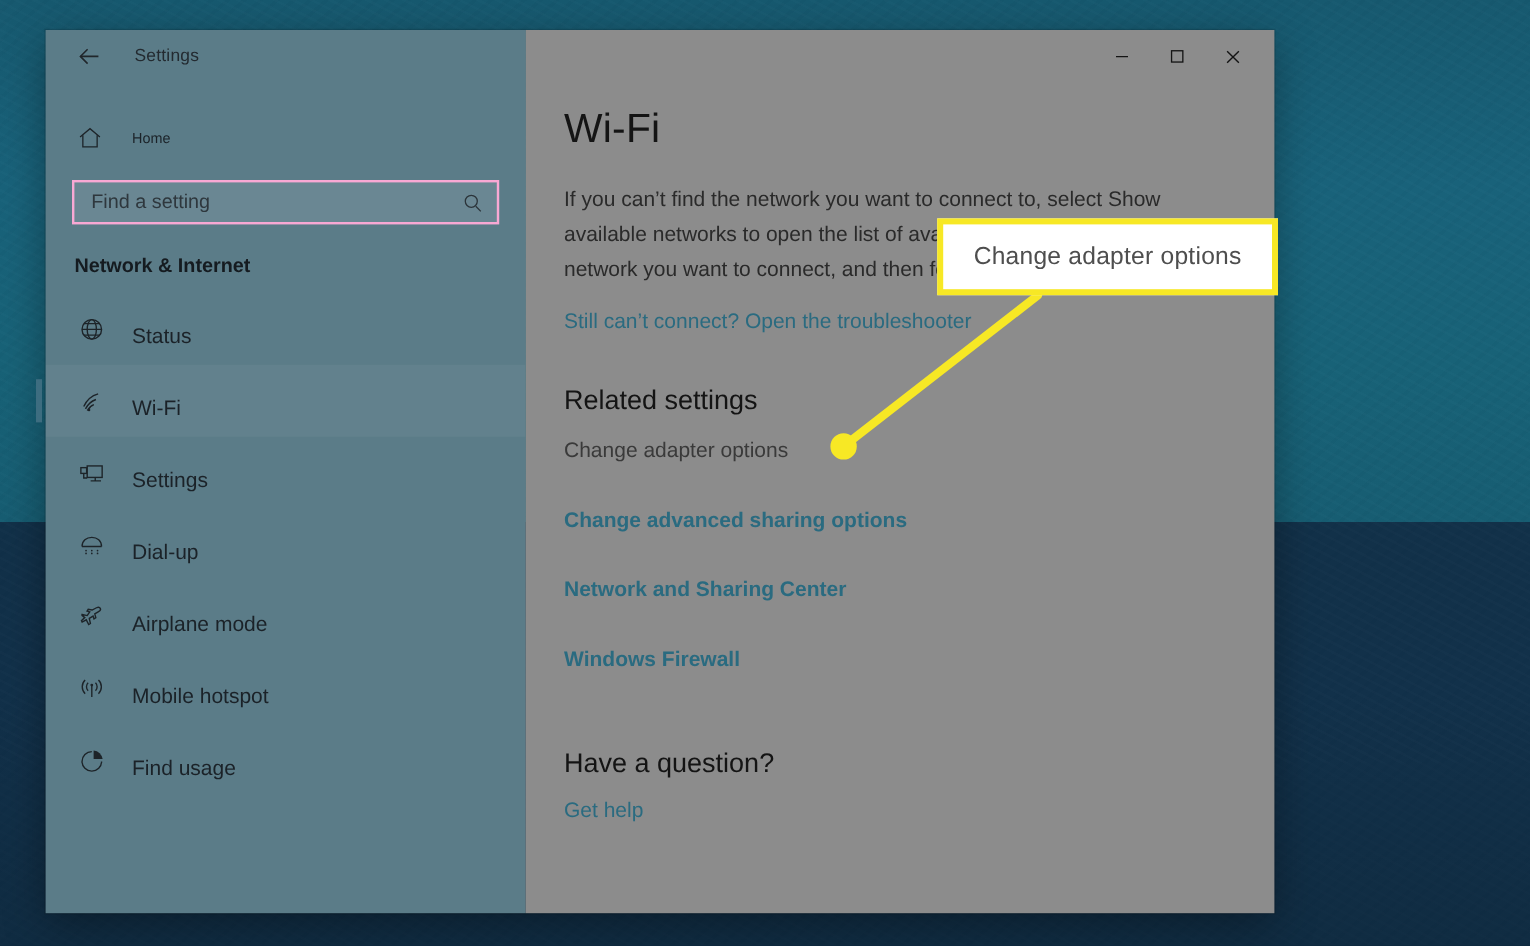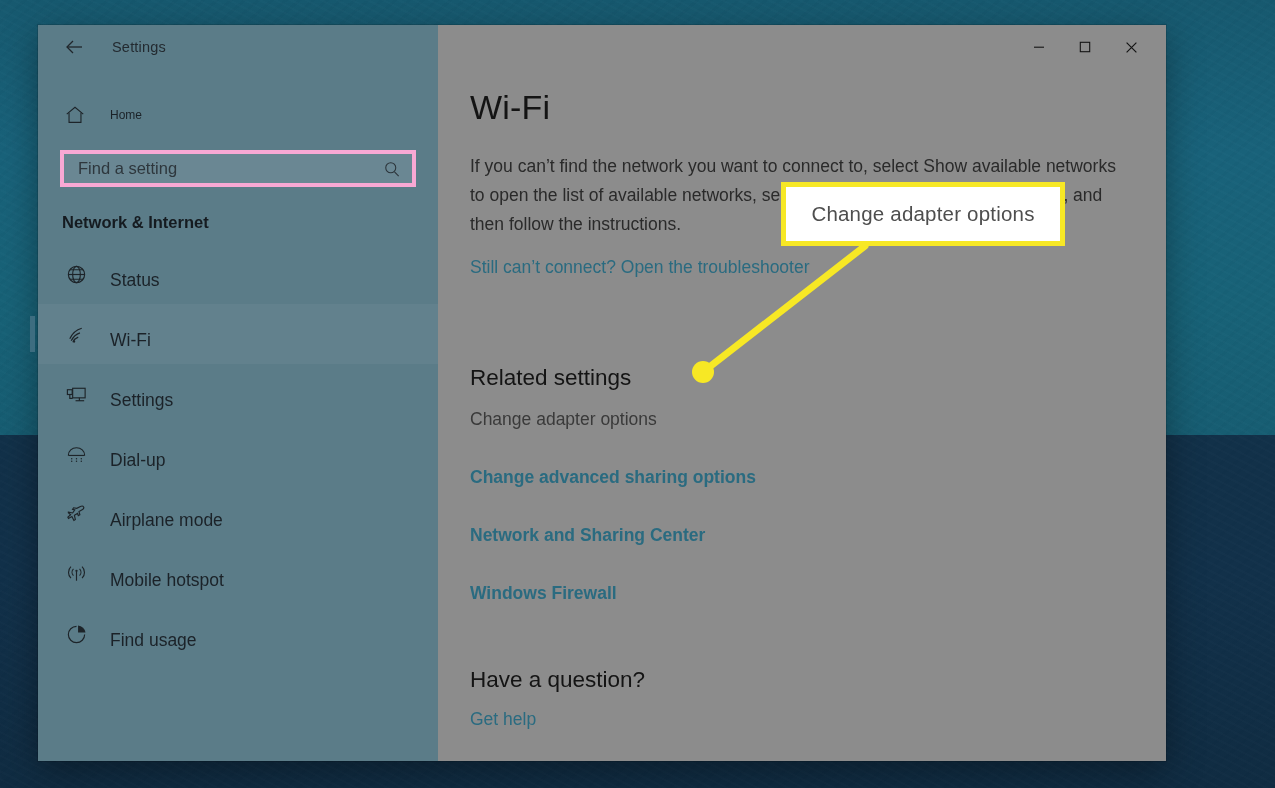--- a/index.html
+++ b/index.html
@@ -23,21 +23,21 @@
   #desktop .grain {
     position:absolute; inset:0; opacity:.16;
     background-image:
       repeating-linear-gradient(27deg, rgba(255,255,255,.07) 0 2px, rgba(0,0,0,0) 2px 7px),
       repeating-linear-gradient(-41deg, rgba(0,0,0,.08) 0 3px, rgba(0,0,0,0) 3px 9px);
   }
 
   
   #settings-window {
     position:absolute; left:38px; top:25px;
-    width:1128px; height:736px;
+    width:1024px; height:736px;
     display:flex;
     box-shadow:0 0 0 1px rgba(0,0,0,.12), 0 10px 34px rgba(0,0,0,.35);
   }
 
   
   #sidebar {
     width:400px; flex:0 0 400px;
     background:#5b7c88;
     position:relative;
     padding-top:0;
@@ -58,21 +58,21 @@
     display:flex; align-items:center;
     height:42px; padding-left:24px; margin-top:25px;
   }
   .nav-home .glyph { width:26px; display:flex; align-items:center; justify-content:center; color:#1d2429; }
   .nav-home .lbl { margin-left:22px; font-size:12px; color:#1b2228; }
 
   .search-wrap { padding:14px 22px 0 22px; }
   #search-box {
     height:37px;
     background:#6a8793;
-    border:4px solid #f9a8d4;
+    border:2px solid #f9a8d4;
     display:flex; align-items:center;
     padding:0 10px 0 14px;
   }
   #search-box input {
     flex:1; border:none; outline:none; background:transparent;
     font-family:"Liberation Sans", sans-serif;
     font-size:16.5px; color:#2a3238;
   }
   #search-box input::placeholder { color:#2e373d; opacity:1; }
   .search-icon { width:20px; height:20px; color:#2b343a; flex:0 0 20px; }
@@ -124,21 +124,21 @@
     font-size:17.5px; line-height:29px; color:#2a2a2a;
     max-width:700px;
   }
   .link {
     display:block; margin-top:14px;
     font-size:17.5px; color:#2a6b80; line-height:28px;
     text-decoration:none; width:max-content;
   }
 
   .sub-heading {
-    margin-top:84px;
+    margin-top:40px;
     font-size:22.5px; color:#141414; font-weight:normal;
   }
   .plain-row {
     margin-top:14px;
     font-size:17.5px; color:#3a3a3a; line-height:28px; width:max-content;
   }
   .rel-links { margin-top:30px;font-weight:bold; }
   .rel-links .link { margin-top:0; margin-bottom:30px; }
   .rel-links .link:last-child { margin-bottom:16px; }
 

